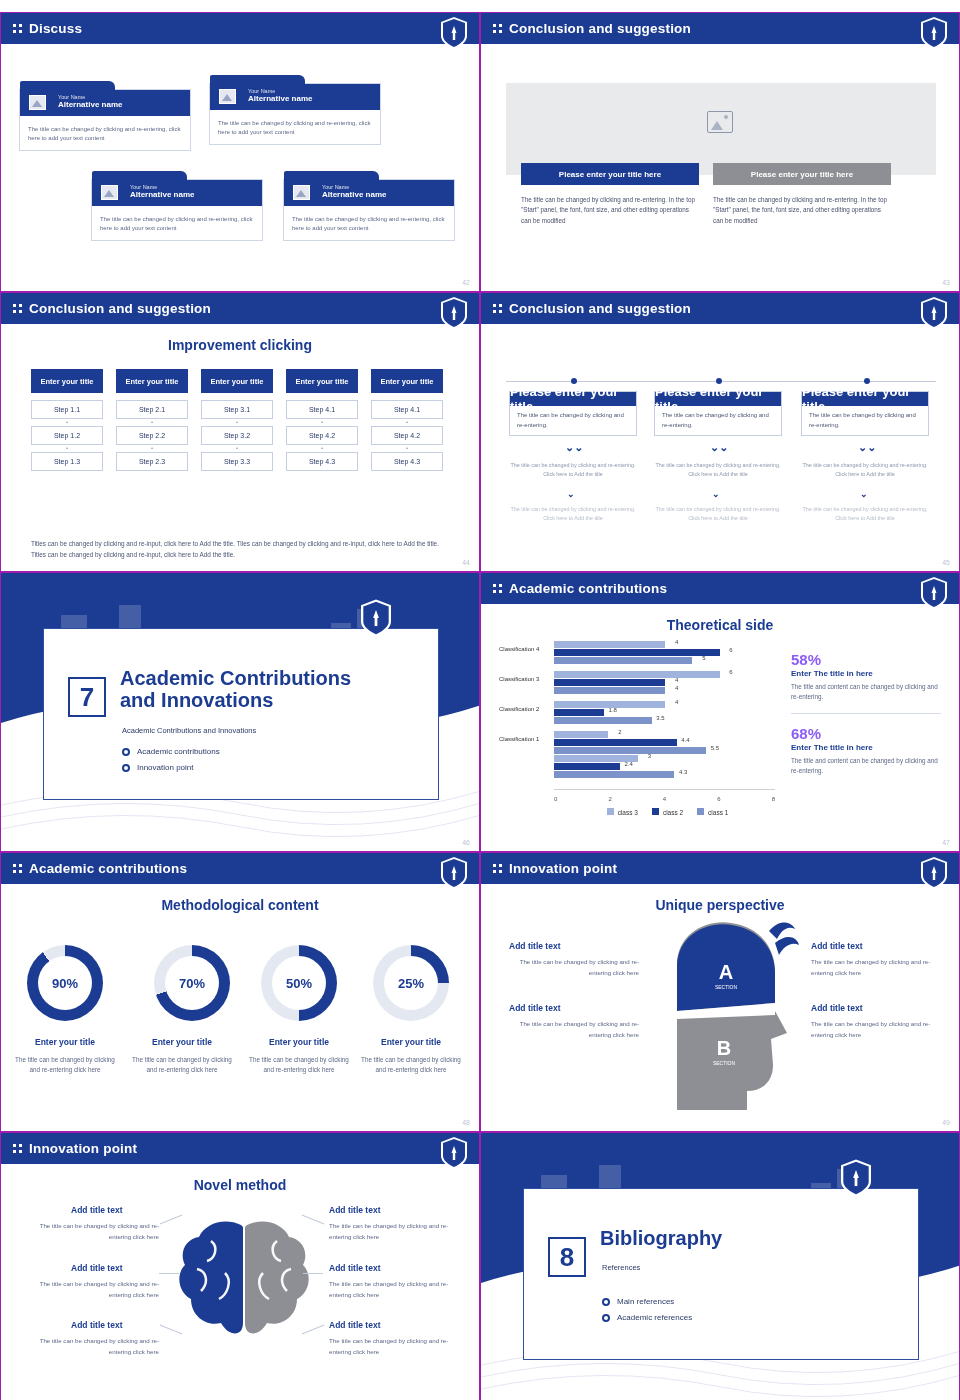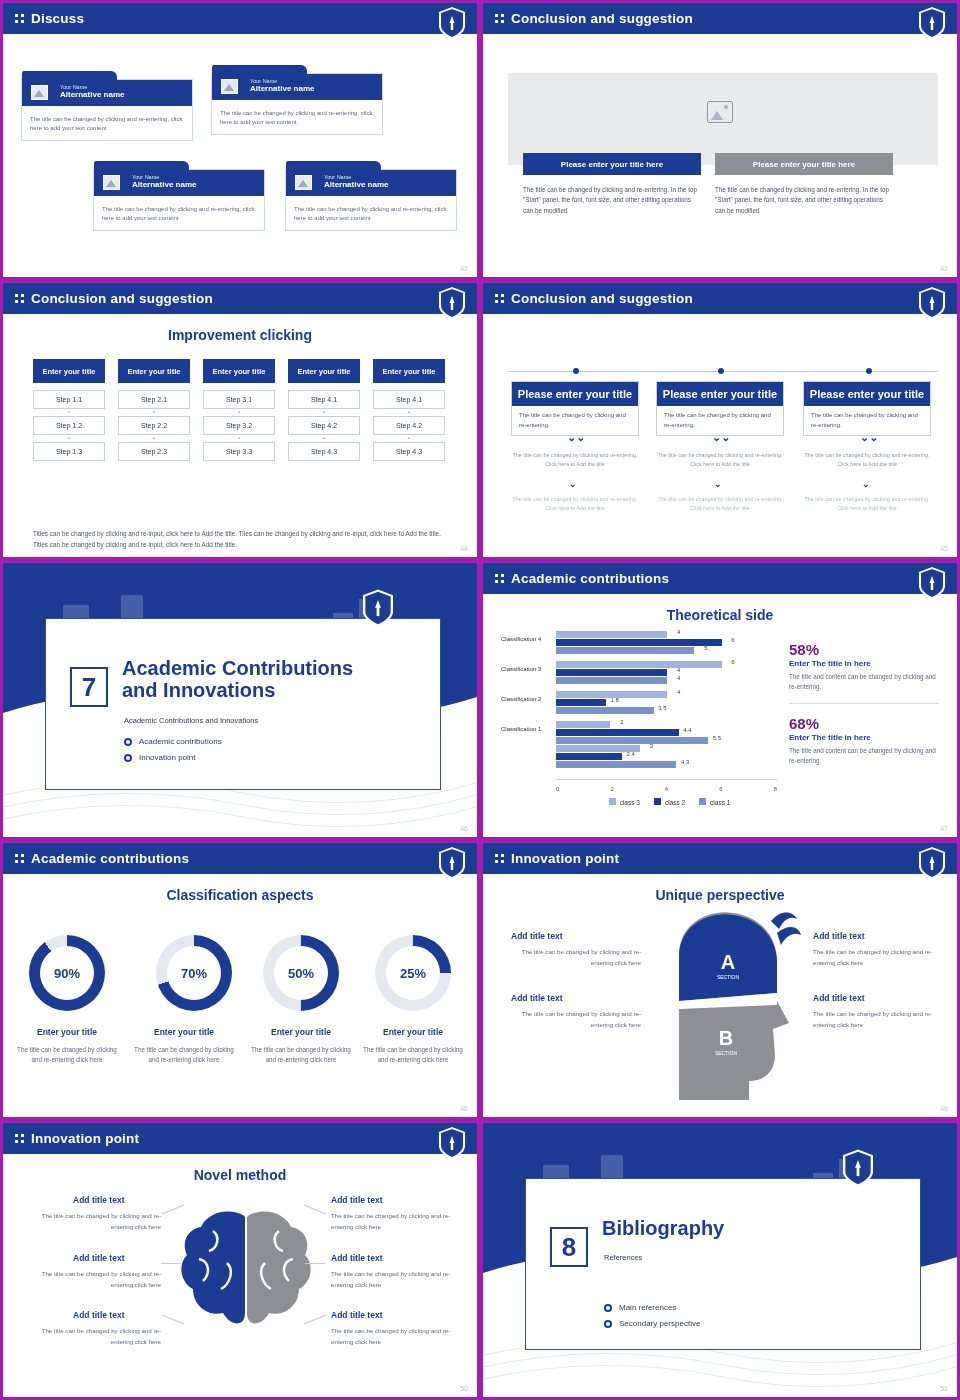--- a/index.html
+++ b/index.html
@@ -14,21 +14,22 @@
     display:grid;
     grid-template-columns:480px 480px;
     grid-template-rows:repeat(6, 280px);
     width:960px; height:1400px;
   }
   .slide {
     position:relative;
     width:480px; height:280px;
     background:#ffffff;
     overflow:hidden;
-    border:3px solid #a21caf;
+    border:1px solid #a21caf;
+    margin-top:12px;
   }
   
   .hdr {
     position:absolute; top:0; left:0; width:100%; height:31px;
     background:#1b3c92;
     display:flex; align-items:center;
   }
   .hdr .dots { margin-left:12px; margin-right:7px; display:flex; flex-direction:column; gap:3px;}
   .hdr .dots i { display:block; width:3px;height:3px;background:#fff; }
   .hdr .dots .row { display:flex; gap:3px; }
@@ -86,21 +87,21 @@
   .stephead { height:24px; background:#1b3c92; color:#fff; font-size:7.5px; font-weight:bold;
               display:flex;align-items:center;justify-content:center;}
   .stepcell { height:19px; border:1px solid #c6cfe2; margin-top:7px; font-size:7px; color:#2a3a68;
               display:flex;align-items:center;justify-content:center; background:#fff;}
   .arrowdot { width:100%; text-align:center; font-size:6px; color:#8d98b5; line-height:6px;}
   .bottomtxt { position:absolute; left:30px; top:245px; width:420px; font-size:6.4px; line-height:1.75; color:#4c5költ; color:#4c5673;}
   
   .timeline { position:absolute; left:25px; top:88px; width:430px; height:1px; background:#c3cadb;}
   .tldot { position:absolute; width:6px;height:6px;border-radius:50%;background:#1b3c92; top:85px;}
   .pbox { position:absolute; width:128px; border:1px solid #c6cfe2; background:#fff; }
-  .pbox .ph { background:#1b3c92; color:#fff; font-size:11px; font-weight:bold; height:24px;
+  .pbox .ph { background:#1b3c92; color:#fff; font-size:13px; font-weight:bold; height:14px;
               display:flex;align-items:center;justify-content:center;}
   .pbox .pb { padding:5px 7px; font-size:6px; line-height:1.6; color:#4c5673;}
   .chev { position:absolute; color:#1b3c92; font-size:11px; font-weight:bold; }
   .smalltxt { position:absolute; width:128px; text-align:center; font-size:5.4px; line-height:1.7; color:#8d96ad;}
   
   .sect { background:#1b3c92; position:relative; overflow:hidden; }
   .sect .sky { position:absolute;left:0;top:0;width:100%;height:52%;background:#1b3c92;}
   .card {
     position:absolute; left:42px; top:55px; width:396px; height:172px;
     background:#fff; border:1px solid #2f4fa2;
@@ -117,21 +118,21 @@
   .chart { position:absolute; left:18px; top:68px; width:282px; height:175px; }
   .bargrp { position:relative; margin-bottom:4px; height:28px;}
   .bar { height:6.5px; margin-bottom:1.5px; position:relative;}
   .bar span{position:absolute;right:-13px;top:-2px;font-size:6px;color:#444;}
   .catlbl{position:absolute;left:0;top:5px;font-size:6px;color:#333;width:52px;text-align:left;}
   .axis { position:absolute; left:55px; right:6px; bottom:26px; height:1px; background:#d0d0d0;}
   .xlbl { position:absolute; bottom:14px; left:55px; right:6px; display:flex; justify-content:space-between; font-size:6px;color:#555;}
   .legend{position:absolute;bottom:0;left:55px;right:0;display:flex;gap:14px;font-size:6.5px;color:#333;align-items:center;justify-content:center;}
   .legend i{width:7px;height:7px;display:inline-block;margin-right:4px;}
   .statwrap{position:absolute;right:18px;top:78px;width:150px;}
-  .statwrap .big{font-size:15px;font-weight:bold;color:#701a75;}
+  .statwrap .big{font-size:15px;font-weight:bold;color:#8b5cf6;}
   .statwrap .mid{font-size:8px;font-weight:bold;color:#1b3c92;margin-top:1px;}
   .statwrap .sm{font-size:6.3px;line-height:1.6;color:#5d6887;margin-top:4px;}
   .hr{height:1px;background:#d7dced;margin:11px 0;}
   
   .donut { position:absolute; width:76px;height:76px;border-radius:50%; }
   .donut .hole{position:absolute;left:11px;top:11px;width:54px;height:54px;border-radius:50%;background:#fff;
     display:flex;align-items:center;justify-content:center;font-size:13px;font-weight:bold;color:#1b3c92;}
   .dtitle{position:absolute;width:116px;text-align:center;font-size:8.5px;font-weight:bold;color:#1b3c92;}
   .dtext{position:absolute;width:104px;text-align:center;font-size:6.3px;line-height:1.65;color:#5d6887;}
   
@@ -568,21 +569,21 @@
       <h2>Academic contributions</h2>
     </div>
     <div class="badge">
       <svg width="26" height="32" viewBox="0 0 26 32">
           <path d="M13 0 L26 5 V19 C26 27 13 32 13 32 C13 32 0 27 0 19 V5 Z" fill="#ffffff"></path>
           <path d="M13 2 L24 6 V19 C24 25.5 13 30 13 30 C13 30 2 25.5 2 19 V6 Z" fill="#1b3c92"></path>
           <path d="M13 9 L15.5 16 H10.5 Z" fill="#ffffff"></path>
           <rect x="11.8" y="16" width="2.4" height="7" fill="#ffffff"></rect>
         </svg>
     </div>
-    <div class="title2">Classification aspects</div>
+    <div class="title2">Methodological content</div>
 
     <div class="donut" style="left:26px;top:92px;background:conic-gradient(#1b3c92 0% 90%, #e4e8f1 90% 100%);">
       <div class="hole">90%</div>
     </div>
     <div class="donut" style="left:153px;top:92px;background:conic-gradient(#1b3c92 0% 70%, #e4e8f1 70% 100%);">
       <div class="hole">70%</div>
     </div>
     <div class="donut" style="left:260px;top:92px;background:conic-gradient(#1b3c92 0% 50%, #e4e8f1 50% 100%);">
       <div class="hole">50%</div>
     </div>
@@ -729,28 +730,28 @@
       <g stroke="#dfe4f0" stroke-width="1" fill="none" opacity=".9">
         <path d="M0 232 Q120 206 240 230 T480 218"></path>
         <path d="M0 244 Q120 218 240 242 T480 230"></path>
         <path d="M0 256 Q120 230 240 254 T480 242"></path>
       </g>
     </svg>
     <div class="card">
       <div class="num">8</div>
       <h1><span>Bibliography</span></h1>
       <div class="sub" style="top:74px;">References</div>
-      <div class="bullets" style="top:124px;">
+      <div class="bullets" style="top:108px;">
         <div>
             <i></i>
             <span>Main references</span>
           </div>
         <div>
             <i></i>
-            <span>Secondary perspective</span>
+            <span>Academic references</span>
           </div>
       </div>
     </div>
     <div class="sectbadge">
       <svg width="30" height="38" viewBox="0 0 26 32">
           <path d="M13 0 L26 5 V19 C26 27 13 32 13 32 C13 32 0 27 0 19 V5 Z" fill="#ffffff"></path>
           <path d="M13 2 L24 6 V19 C24 25.5 13 30 13 30 C13 30 2 25.5 2 19 V6 Z" fill="#1b3c92"></path>
           <path d="M13 9 L15.5 16 H10.5 Z" fill="#ffffff"></path>
           <rect x="11.8" y="16" width="2.4" height="7" fill="#ffffff"></rect>
         </svg>

